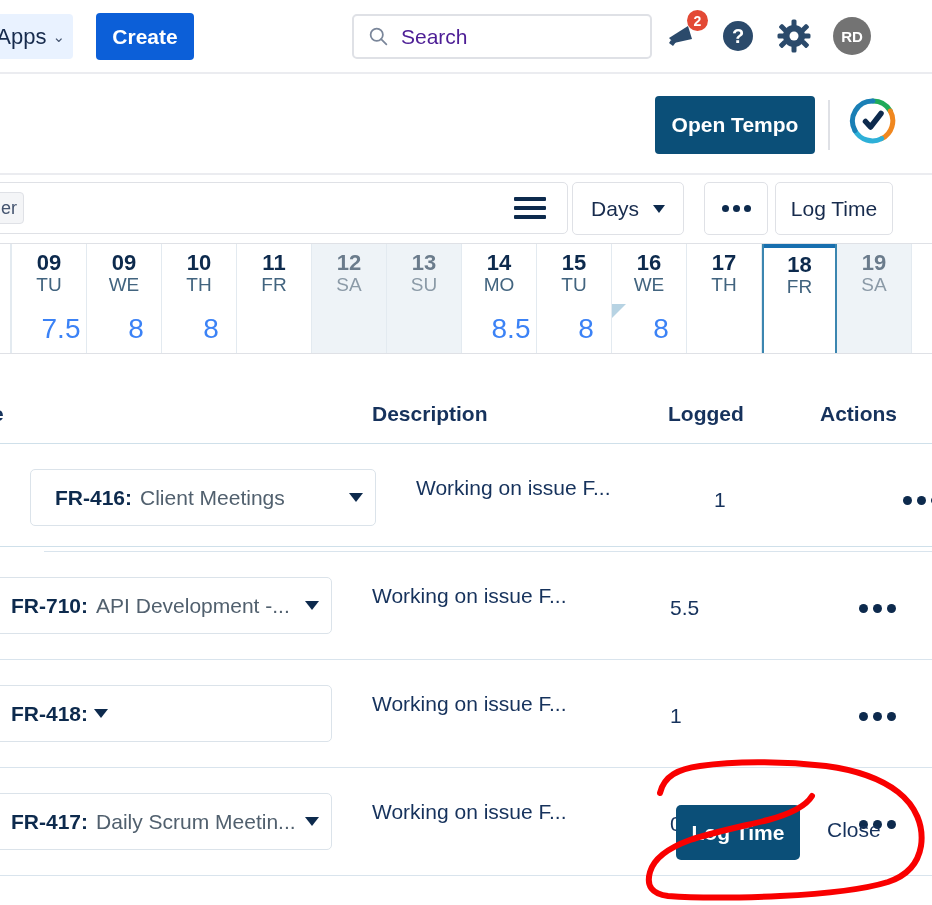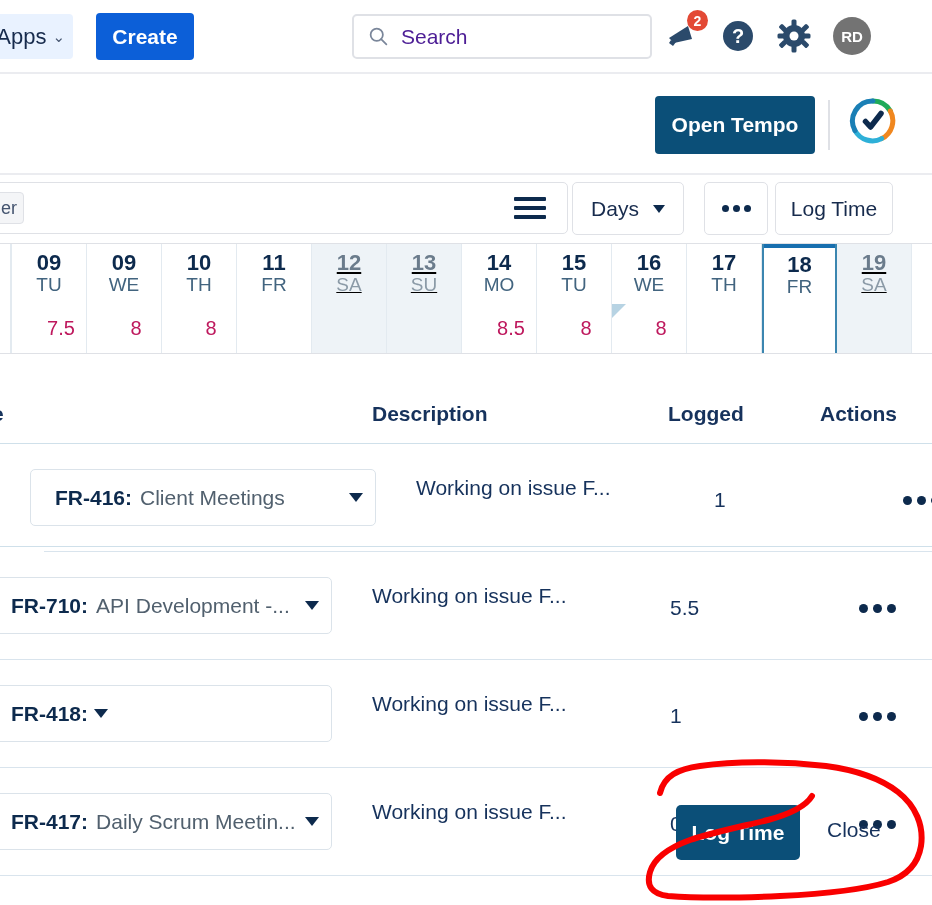--- a/index.html
+++ b/index.html
@@ -121,36 +121,36 @@
   .toolbar-rule {
     position: absolute; left: 0; top: 243px; width: 932px; height: 1px; background: #dfe1e6;
   }
 
   
   .cal { position: absolute; left: 0; top: 244px; width: 932px; height: 110px; }
   .cal-col {
     position: absolute; top: 0; height: 110px;
     border-right: 1px solid #e3eaf0;
   }
-  .cal-col.weekend { background: #eef3f7; text-decoration: underline; }
+  .cal-col.weekend { background: #eef3f7; }
   .cal-col.today-sel { border-left: 2px solid #3b86b0; border-right: 2px solid #3b86b0; }
   .cal-col.today-sel .cal-top { border-top: 4px solid #186faf; }
   .cal-top {
     height: 58px; display: flex; flex-direction: column;
     align-items: center; justify-content: center; line-height: 1.05;
   }
   .cal-num { font-size: 22px; font-weight: bold; color: #0d2a4d; }
   .cal-dow { font-size: 19px; color: #42647f; }
   .cal-col.weekend .cal-num { color: #6b7c8c; }
   .cal-col.weekend .cal-dow { color: #8b9aa7; }
   .cal-hrule { position: absolute; left: 0; top: 302px; width: 932px; height: 1px; background: #cfe0ea; }
   .cal-bot {
     position: absolute; top: 59px; left: 0; right: 0; height: 51px;
     display: flex; align-items: center; justify-content: center;
-    font-size: 20px; color: #be185d; padding-left: 24px;
+    font-size: 28px; color: #3b82f6; padding-left: 24px;
   }
   .corner-tri {
     position: absolute; left: 0px; top: 60px; width: 0; height: 0;
     border-left: 14px solid #b7d3e3; border-bottom: 14px solid transparent;
   }
   .cal-left-edge { position: absolute; left: 10px; top: 0; width: 2px; height: 110px; background: #e3eaf0; }
   .cal-botrule { position: absolute; left: 0; top: 353px; width: 932px; height: 1px; background: #dfe1e6; }
 
   
   .tbl { position: absolute; left: 0; top: 356px; width: 932px; }

